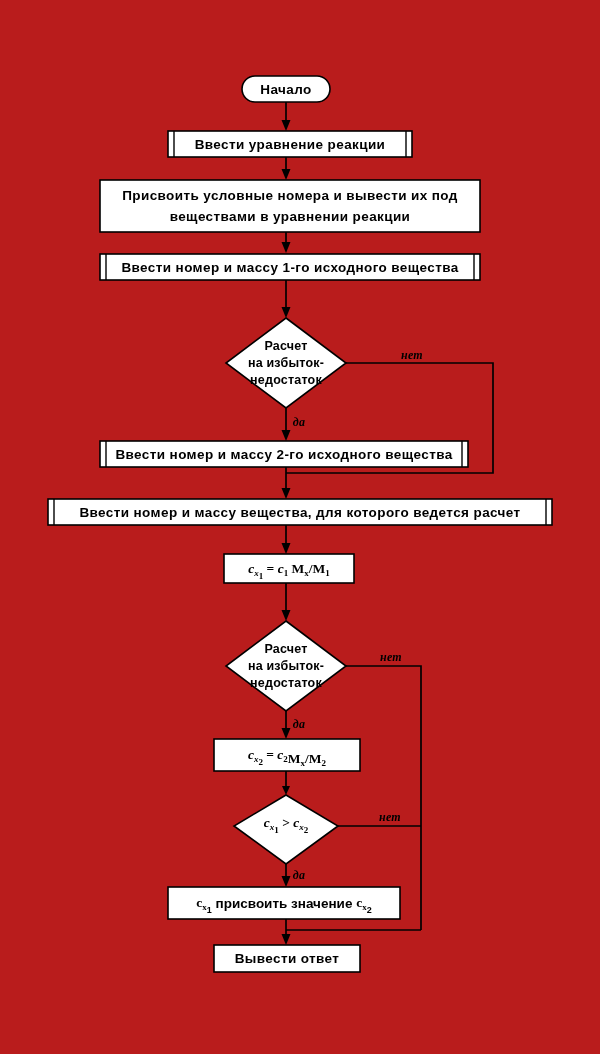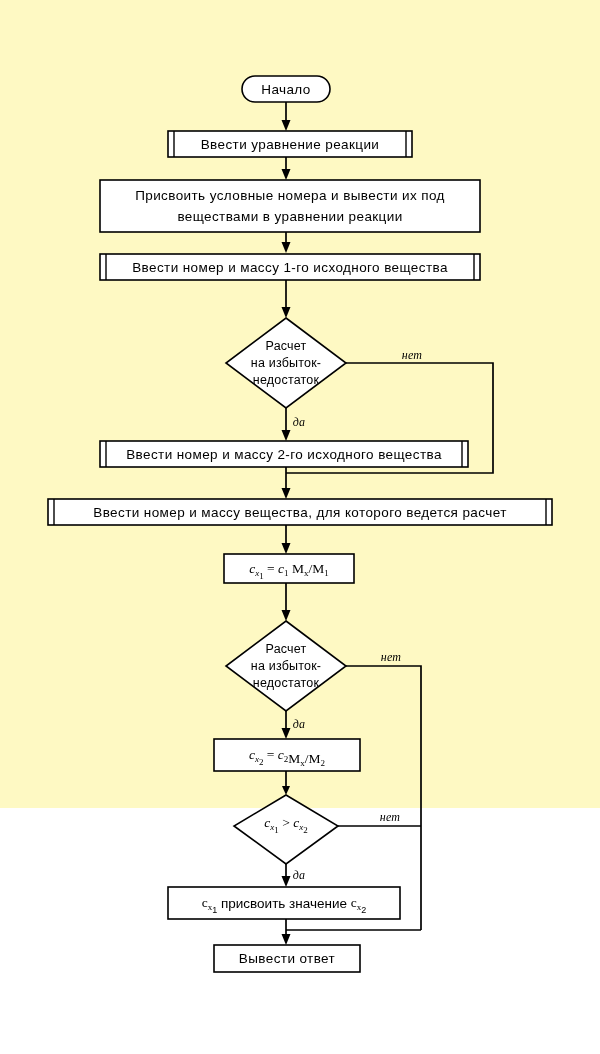--- a/index.html
+++ b/index.html
@@ -9,22 +9,23 @@
   }
   body {
     width: 600px;
     height: 1054px;
     font-family: "Liberation Sans", sans-serif;
     overflow: hidden;
   }
   #flowchart-root {
     position: relative;
     width: 600px;
-    height: 808px;
-    background: #fef9c3;
+    height: 1054px;
+    background: #b91c1c;
+    font-weight: bold;
   }
   svg#chart-svg {
     display: block;
     width: 600px;
     height: 1054px;
   }
   .shape-stroke {
     fill: #ffffff;
     stroke: #000000;
     stroke-width: 1.6;

